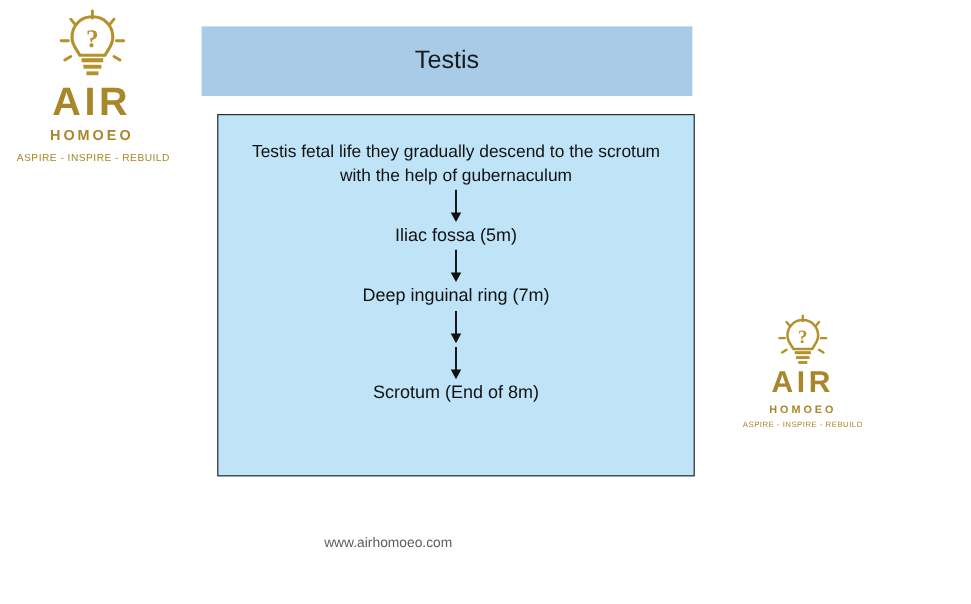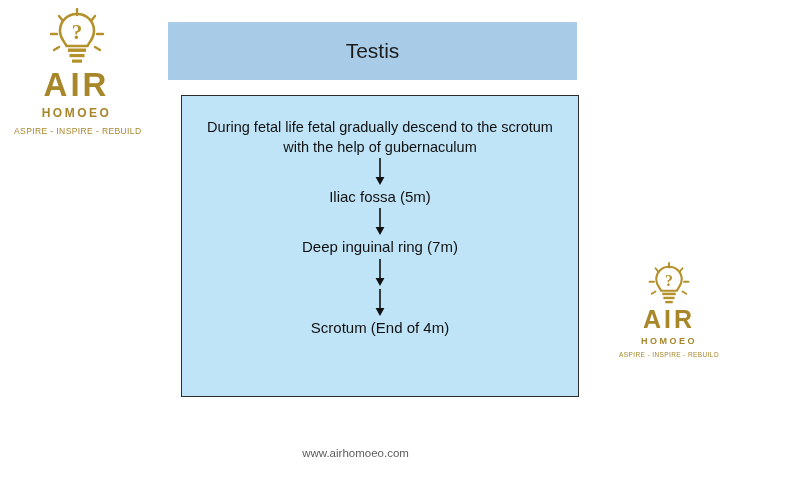--- a/index.html
+++ b/index.html
@@ -110,21 +110,20 @@
 
   
   .footer {
     position: absolute;
     left: 0;
     top: 447px;
     width: 647px;
     text-align: center;
     font-size: 11.5px;
     color: #5d5d5d;
-    padding-left: 32px;
   }
 </style>
 </head>
 <body>
 
 <div class="logo logo-main">
   <span class="bulb">
     <svg viewBox="0 0 64 58" width="64" height="58" aria-hidden="true">
       <g stroke="#b4912a" stroke-width="2.4" fill="none" stroke-linecap="round">
         <line x1="32" y1="1" x2="32" y2="7"></line>
@@ -146,21 +145,21 @@
   <div class="logo-sub">HOMOEO</div>
   <div class="logo-tag">ASPIRE - INSPIRE - REBUILD</div>
 </div>
 
 <div class="title-banner">
   <span class="title-text">Testis</span>
 </div>
 
 <div class="flow-box">
 
-  <div class="flow-step two-line">During fetal life fetal gradually descend to the scrotum with the help of gubernaculum</div>
+  <div class="flow-step two-line">Testis fetal life they gradually descend to the scrotum with the help of gubernaculum</div>
 
   <div class="arrow">
     <svg width="14" height="28" viewBox="0 0 14 28" aria-hidden="true">
       <line x1="7" y1="0" x2="7" y2="20" stroke="#111111" stroke-width="1.6"></line>
       <polygon points="7,27 2.6,19 11.4,19" fill="#111111"></polygon>
     </svg>
   </div>
 
   <div class="flow-step">Iliac fossa (5m)</div>
 
@@ -181,21 +180,21 @@
   </div>
 
 
   <div class="arrow">
     <svg width="14" height="28" viewBox="0 0 14 28" aria-hidden="true">
       <line x1="7" y1="0" x2="7" y2="20" stroke="#111111" stroke-width="1.6"></line>
       <polygon points="7,27 2.6,19 11.4,19" fill="#111111"></polygon>
     </svg>
   </div>
 
-  <div class="flow-step">Scrotum (End of 4m)</div>
+  <div class="flow-step">Scrotum (End of 8m)</div>
 </div>
 
 <div class="logo logo-small">
   <span class="bulb">
     <svg viewBox="0 0 64 58" width="48" height="44" aria-hidden="true">
       <g stroke="#b4912a" stroke-width="2.6" fill="none" stroke-linecap="round">
         <line x1="32" y1="1" x2="32" y2="7"></line>
         <line x1="14" y1="8" x2="18" y2="13"></line>
         <line x1="50" y1="8" x2="46" y2="13"></line>
         <line x1="6" y1="26" x2="12" y2="26"></line>

